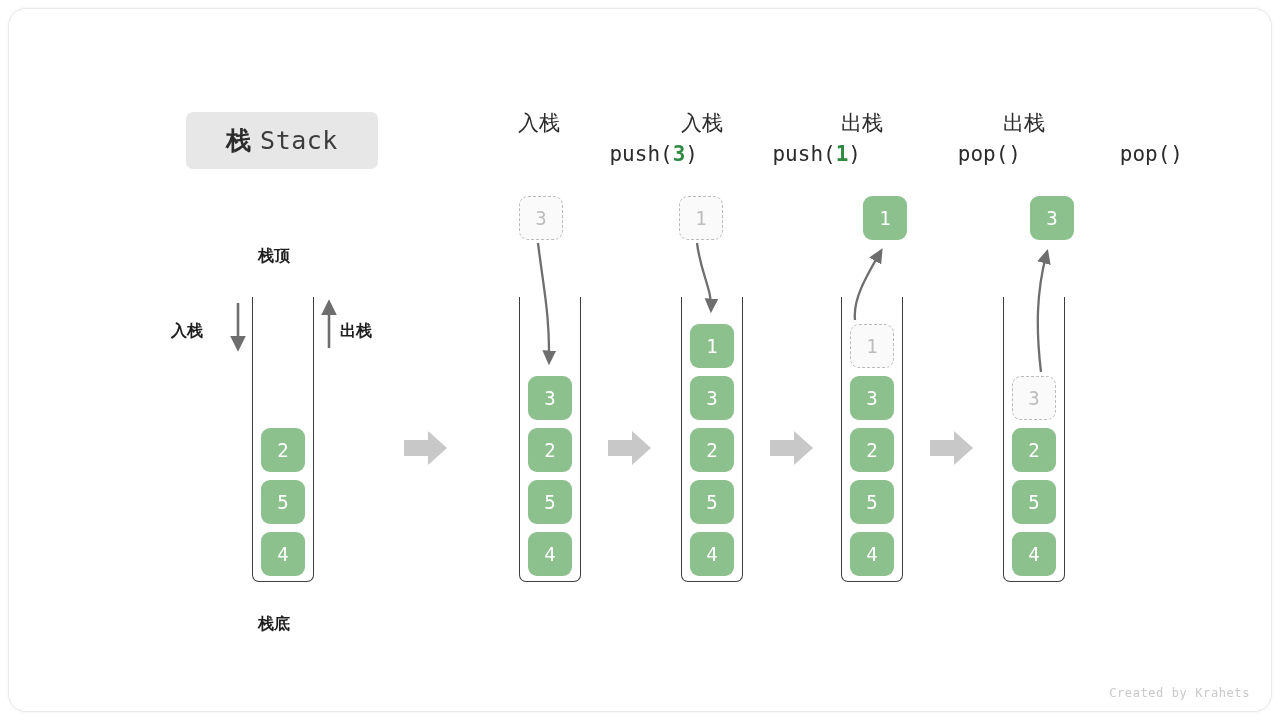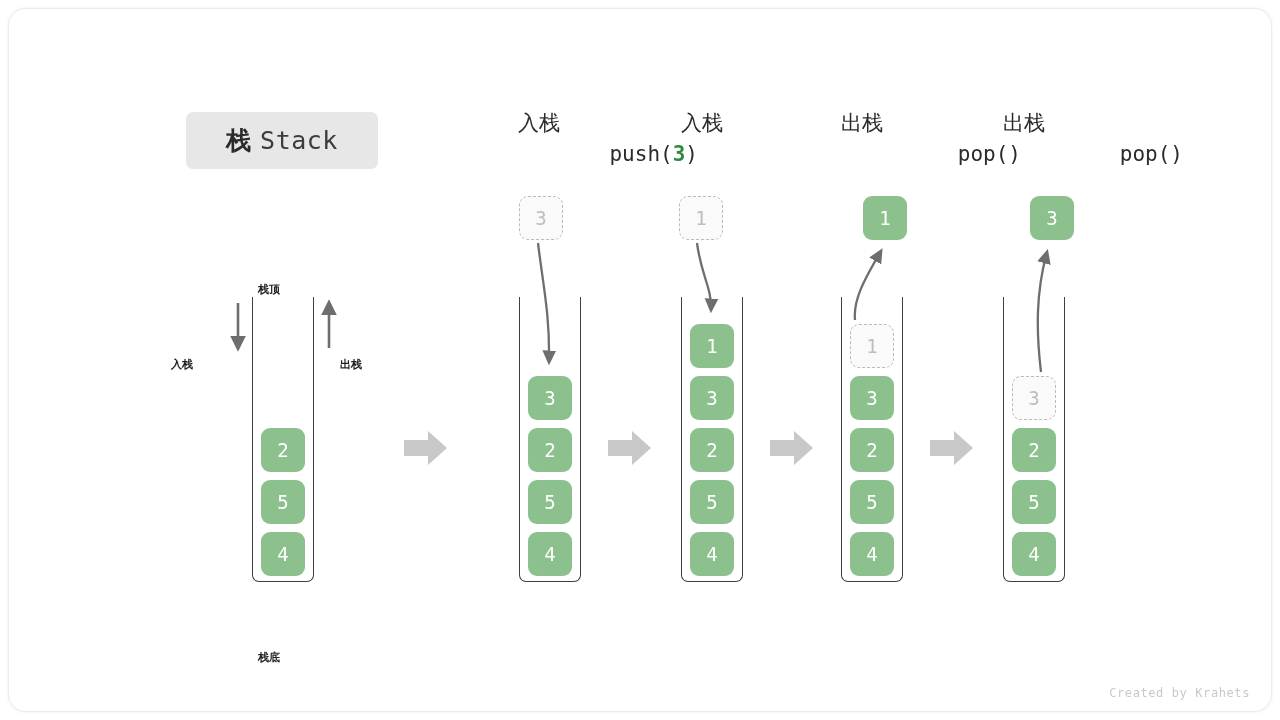--- a/index.html
+++ b/index.html
@@ -54,25 +54,24 @@
     font-size: 25px;
     color: #3c3c3c;
     font-family: "DejaVu Sans Mono", "Liberation Mono", monospace;
     letter-spacing: 0.5px;
     text-align: center;
   }
 
   
   .lbl-bold {
     position: absolute;
-    font-size: 11px;
+    font-size: 16px;
     font-weight: bold;
     color: #1f1f1f;
     white-space: nowrap;
-    margin-top: 36px;
   }
 
   
   .col-head {
     position: absolute;
     width: 180px;
     text-align: left;
     white-space: nowrap;
   }
   .col-head .cn {
@@ -233,20 +232,21 @@
           <div class="cell filled">5</div>
           <div class="cell filled">2</div>
           <div class="cell filled">3</div>
         </div>
       </div>
       <div class="block-arrow" style="left: 404px; top: 429px;"><svg viewBox="0 0 44 38" width="44" height="38">
           <path d="M0,11 L24,11 L24,2 L43,19 L24,36 L24,27 L0,27 Z" fill="#c8c8c8"></path>
         </svg></div>
       <div class="col-head" style="left: 681px; top: 108px;">
         <span class="cn">入栈</span>
+        <span class="code"><span>push(</span><span class="arg">1</span><span>)</span></span>
       </div>
       <div class="float-cell" style="left: 679px; top: 196px;">
         <div class="cell ghost">1</div>
       </div>
       <div class="stack" style="left: 681px; top: 297px;">
         <div class="wall-l"></div>
         <div class="wall-r"></div>
         <div class="floor"></div>
         <div class="slots">
           <div class="cell filled">4</div>

